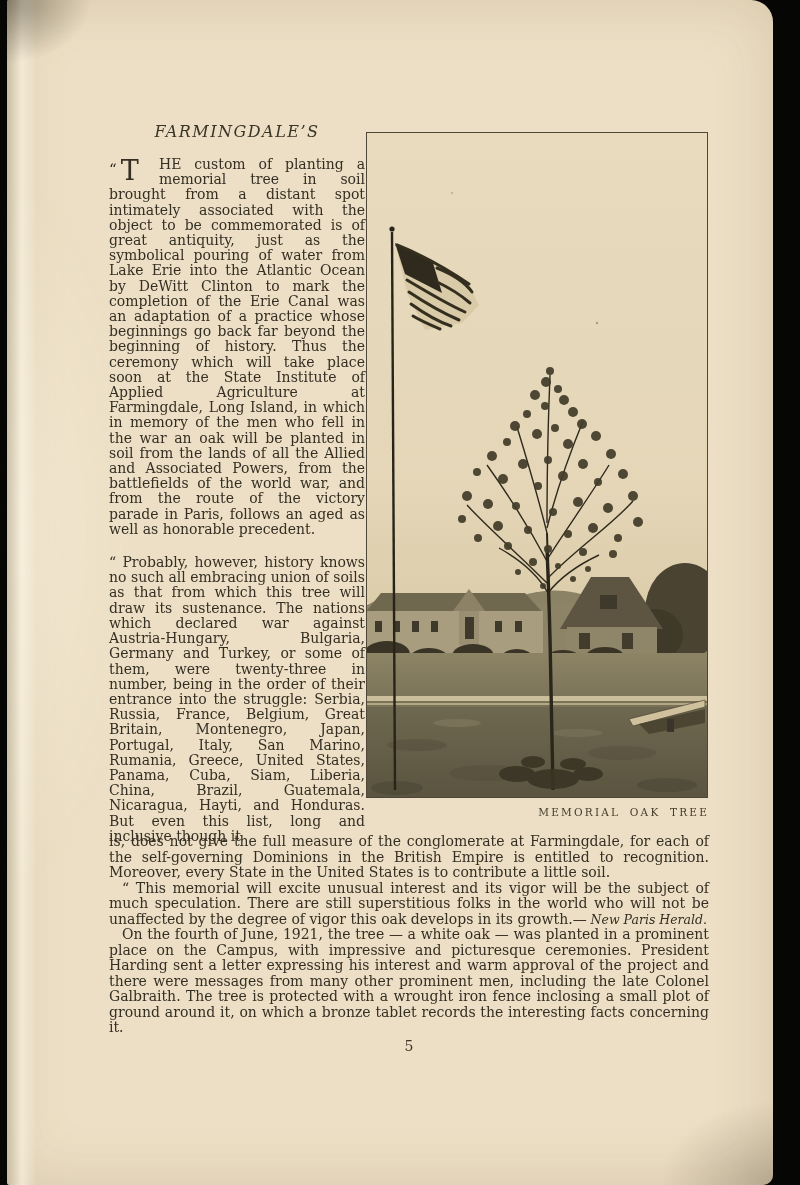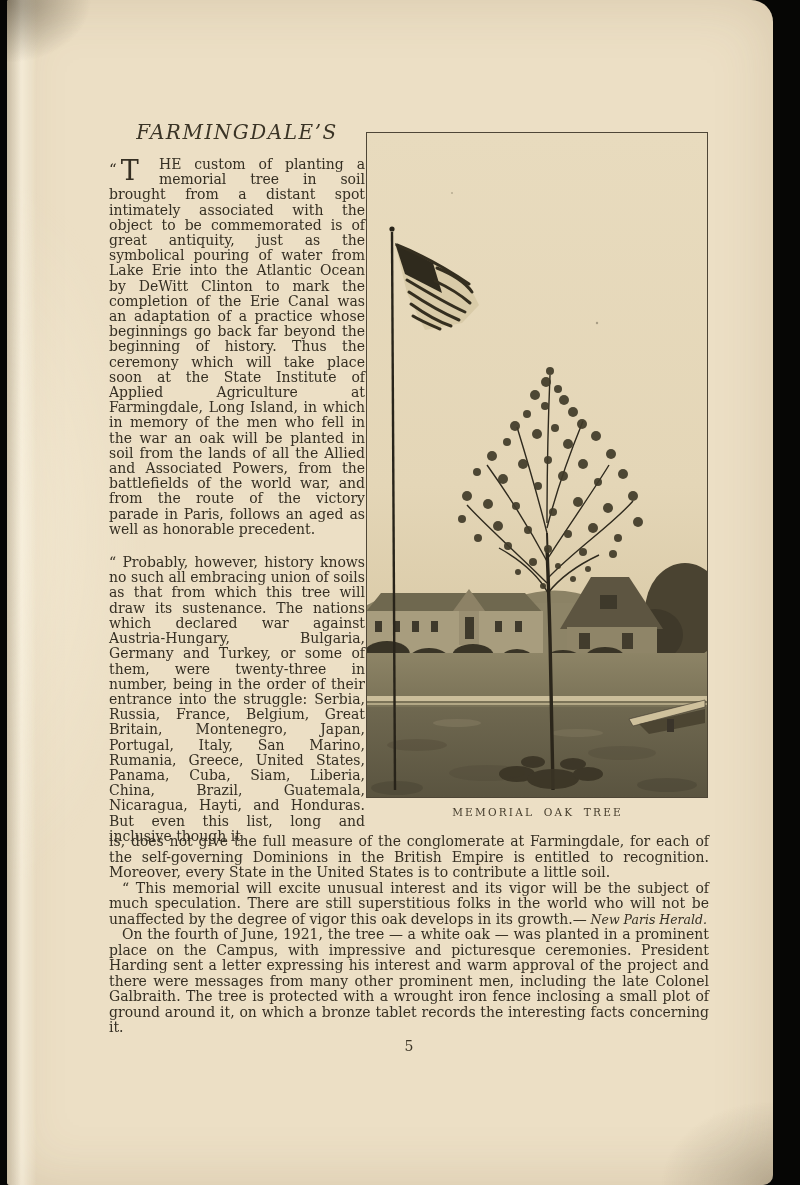--- a/index.html
+++ b/index.html
@@ -24,41 +24,41 @@
       linear-gradient(90deg, rgba(255,250,235,.5) 16px, rgba(255,250,235,0) 30px),
       radial-gradient(ellipse 200px 500px at 0% 45%, rgba(255,248,230,.35), rgba(255,248,230,0) 70%),
       radial-gradient(ellipse 160px 120px at 100% 100%, rgba(60,50,30,.25), rgba(60,50,30,0) 70%);
   }
   .col{
     position:absolute;left:102px;top:120px;width:256px;
     color:#342e22;
   }
   .title{
     margin:0 0 13px 0;font-weight:normal;font-style:italic;
-    font-size:20px;line-height:24px;letter-spacing:1.5px;
+    font-size:16px;line-height:24px;letter-spacing:1.5px;
     text-align:center;color:#3a3426;
   }
   .body-text{
     margin:0;font-size:14px;line-height:15.2px;text-align:justify;
     color:#352f23;
   }
   .body-text + .body-text{margin-top:18px;}
   .lead-box{float:left;width:50px;height:30px;}
   .oq{font-size:15px;vertical-align:6px;letter-spacing:1px;}
   .dc{font-size:27px;line-height:28px;margin-left:3px;}
   .indent{text-indent:13px;}
   .photo-fig{
     position:absolute;left:359px;top:132px;margin:0;
     width:340px;height:664px;border:1.5px solid #4e4637;
     background:#e6d9bc;
   }
   .photo-fig svg{display:block;}
   .caption{
     position:absolute;left:359px;top:806px;width:343px;
-    text-align:center;font-size:10.5px;letter-spacing:2.2px;
+    text-align:right;font-size:10.5px;letter-spacing:2.2px;
     color:#453d2d;word-spacing:4px;
   }
   .fulltext{
     position:absolute;left:102px;top:834px;width:600px;
     font-size:14px;line-height:15.5px;text-align:justify;color:#352f23;
   }
   .fulltext p{margin:0;}
   .src{font-style:italic;font-size:12.5px;}
   .pagenum{
     position:absolute;left:102px;top:1038px;width:600px;

